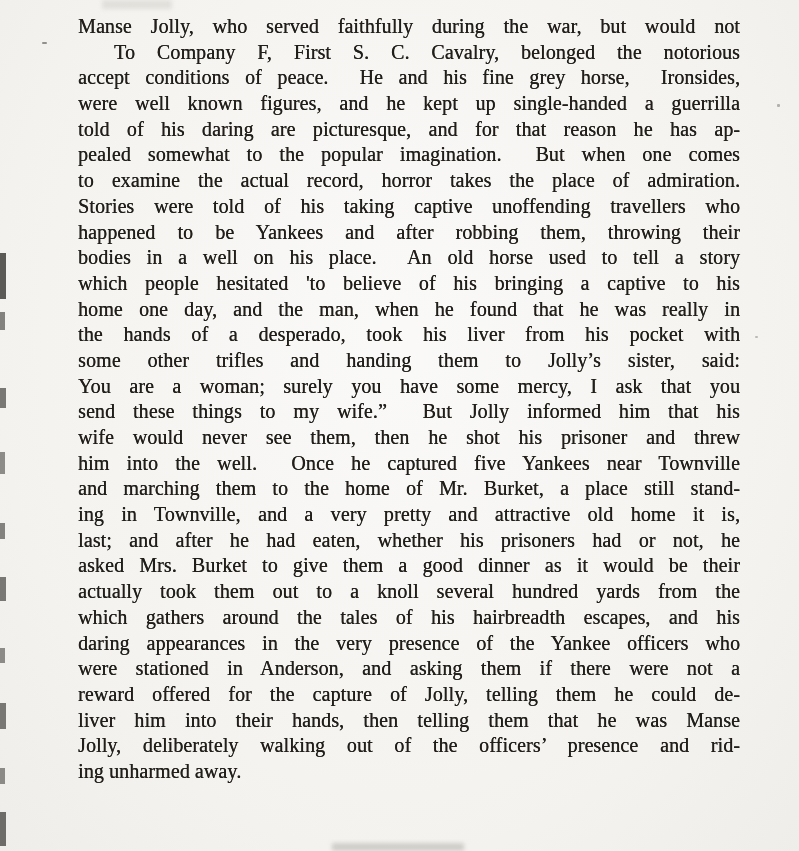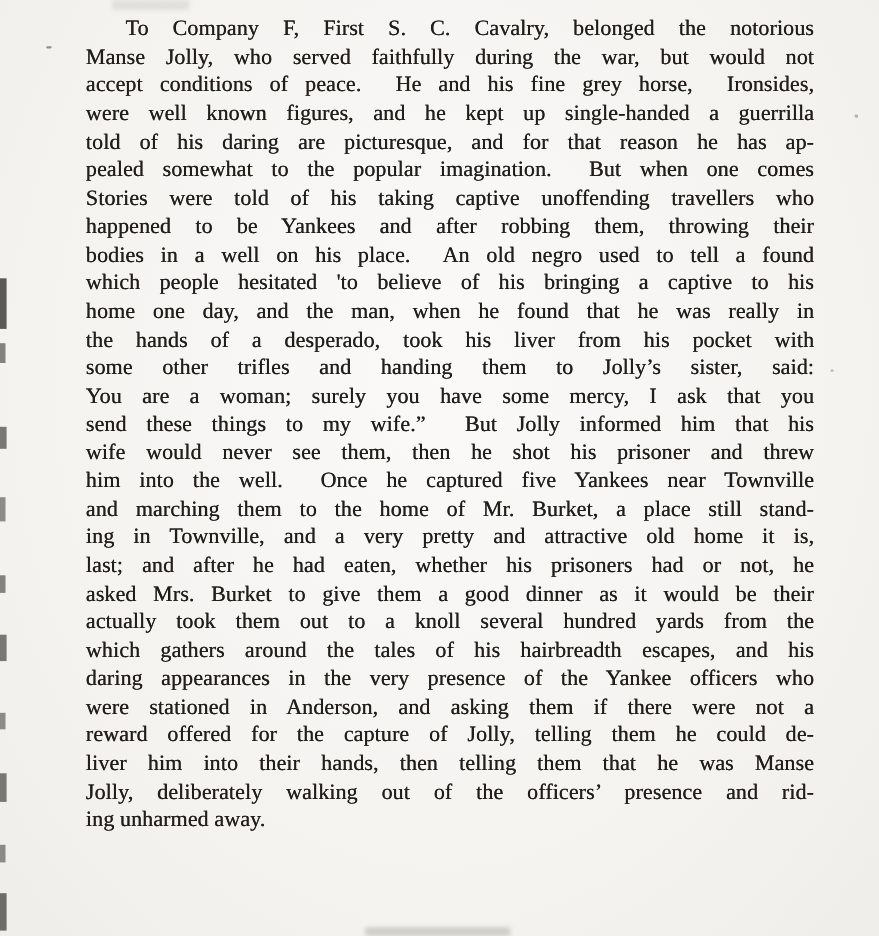--- a/index.html
+++ b/index.html
@@ -77,29 +77,30 @@
     filter: blur(2px);
     opacity: 0.7;
   }
 </style>
 </head>
 <body>
 
 <div class="page">
 
   <div class="paragraph" id="paragraph" style="color: rgb(34, 31, 27);">
+      <div class="line">Manse Jolly, who served faithfully during the war, but would not</div>
       <div class="line first">To Company F, First S. C. Cavalry, belonged the notorious</div>
-      <div class="line">Manse Jolly, who served faithfully during the war, but would not</div>
       <div class="line">accept conditions of peace.  He and his fine grey horse,  Ironsides,</div>
       <div class="line">were well known figures, and he kept up single-handed a guerrilla</div>
       <div class="line">told of his daring are picturesque, and for that reason he has ap-</div>
       <div class="line">pealed somewhat to the popular imagination.  But when one comes</div>
+      <div class="line">to examine the actual record, horror takes the place of admiration.</div>
       <div class="line">Stories were told of his taking captive unoffending travellers who</div>
       <div class="line">happened to be Yankees and after robbing them, throwing their</div>
-      <div class="line">bodies in a well on his place.  An old negro used to tell a found</div>
+      <div class="line">bodies in a well on his place.  An old horse used to tell a story</div>
       <div class="line">which people hesitated 'to believe of his bringing a captive to his</div>
       <div class="line">home one day, and the man, when he found that he was really in</div>
       <div class="line">the hands of a desperado, took his liver from his pocket with</div>
       <div class="line">some other trifles and handing them to Jolly’s sister, said:</div>
       <div class="line">You are a woman; surely you have some mercy, I ask that you</div>
       <div class="line">send these things to my wife.”  But Jolly informed him that his</div>
       <div class="line">wife would never see them, then he shot his prisoner and threw</div>
       <div class="line">him into the well.  Once he captured five Yankees near Townville</div>
       <div class="line">and marching them to the home of Mr. Burket, a place still stand-</div>
       <div class="line">ing in Townville, and a very pretty and attractive old home it is,</div>

